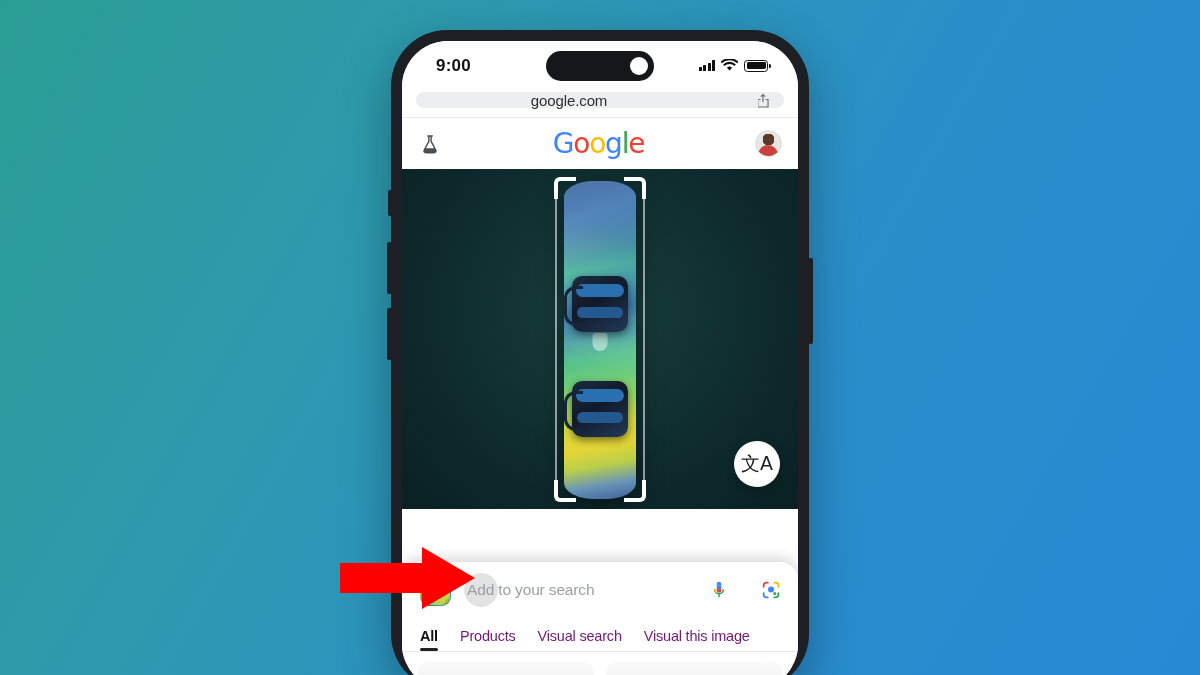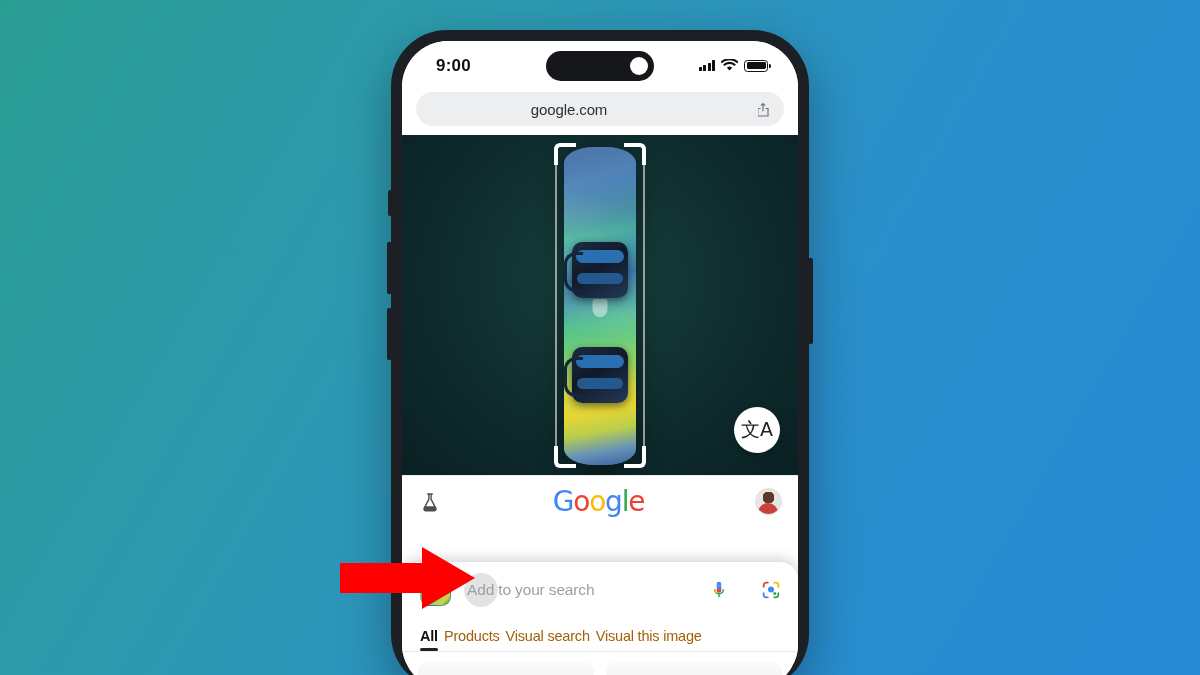--- a/index.html
+++ b/index.html
@@ -47,21 +47,21 @@
   .bars i:nth-child(3){height:8.5px}.bars i:nth-child(4){height:11px}
   .batt { width:24px; height:12px; border:1.6px solid #111; border-radius:3.4px;
           padding:1.5px; position:relative; }
   .batt::after{content:"";position:absolute;right:-3.5px;top:3.4px;width:2px;height:4px;
                background:#111;border-radius:0 1.5px 1.5px 0;}
   .batt span{display:block;height:100%;background:#111;border-radius:1.4px;width:100%;}
 
   
   #urlbar-wrap { background:#fff; padding:2px 14px 9px; }
   #urlbar {
-    height:34px; background:#eceef0; border-radius:17px;
+    height:16px; background:#eceef0; border-radius:17px;
     display:flex; align-items:center; position:relative; padding:0 12px;gap:44px;
   }
   #url-text { flex:1; text-align:center; font-size:15px; color:#2e2f31; letter-spacing:-.1px; }
   #share-icon { width:18px; height:18px; flex:0 0 18px; }
 
   
   #gheader {
     background:#fff; height:52px; border-top:1px solid #ececec;
     display:flex; align-items:center; justify-content:space-between; padding:0 16px;
   }
@@ -158,24 +158,24 @@
   #pill{
     position:absolute; left:-3px; top:50%; transform:translateY(-50%);
     width:34px; height:34px; border-radius:50%; background:#e3e3e3;
   }
   #query-text{ position:relative; font-size:15.5px; color:#9c9fa3; letter-spacing:-.15px;
                white-space:nowrap; }
   #mic-btn, #lens-btn { width:22px; height:22px; flex:0 0 22px; }
   #lens-btn { margin-left:14px; margin-right:2px; }
 
   #tabs{
-    display:flex; align-items:flex-end; gap:6px; padding:0 0 0 18px;
+    display:flex; align-items:flex-end; gap:22px; padding:0 0 0 18px;
     height:34px; border-bottom:1px solid #e8e8e8; font-size:14.5px;
   }
-  .tab{ color:#a16207; padding-bottom:7px; white-space:nowrap; letter-spacing:-.2px; }
+  .tab{ color:#701a75; padding-bottom:7px; white-space:nowrap; letter-spacing:-.2px; }
   .tab.active{ color:#111; font-weight:600; position:relative; }
   .tab.active::after{
     content:""; position:absolute; left:0; right:0; bottom:0; height:3px;
     background:#202124; border-radius:2px;
   }
   #cards{ display:flex; gap:12px; padding:10px 16px 0; }
   .card{ flex:1; height:28px; border-radius:10px;
          background:linear-gradient(180deg,#fafafa,#f1f1f1); }
 
   
@@ -218,47 +218,47 @@
     <div id="urlbar-wrap">
       <div id="urlbar">
         <div id="url-text">google.com</div>
         <svg id="share-icon" viewBox="0 0 24 24">
           <path d="M12 3.5 8.6 7l1.1 1.1L11.2 6.6V15h1.6V6.6l1.5 1.5L15.4 7z" fill="#6e7276"></path>
           <path d="M5.6 10.5h3v1.6h-2.5v8.4h11.8v-8.4h-2.5v-1.6h4.1V22H5.6z" fill="#6e7276"></path>
         </svg>
       </div>
     </div>
 
+    <div id="gheader">
+      <svg width="24" height="24" viewBox="0 0 24 24">
+        <path d="M9.2 3.2h5.6v1.5h-1v4.4l4.6 8.6c.9 1.7-.3 3.7-2.2 3.7H7.8c-1.9 0-3.1-2-2.2-3.7l4.6-8.6V4.7h-1zm2.4 1.5v4.8L8 16.2h8L12.4 9.5V4.7z" fill="#4a4f54"></path>
+      </svg>
+      <div id="glogo">
+        <b style="color:#4285F4">G</b><b style="color:#EA4335">o</b><b style="color:#FBBC05">o</b><b style="color:#4285F4">g</b><b style="color:#34A853">l</b><b style="color:#EA4335">e</b>
+      </div>
+      <div id="avatar"></div>
+    </div>
+
     <div id="viewport">
       <div id="board">
         <div id="logo-patch"></div>
         <div class="binding" id="bind1"></div>
         <div class="binding" id="bind2"></div>
       </div>
       <div id="crop-box">
         <div class="crop tl"></div>
         <div class="crop tr"></div>
         <div class="crop bl"></div>
         <div class="crop br"></div>
         <div class="edge-l"></div>
         <div class="edge-r"></div>
       </div>
       <div id="translate-btn">
         <span style="font-size:19px;color:#202124;font-family:'DejaVu Sans',sans-serif;">文A</span>
       </div>
-    </div>
-
-    <div id="gheader">
-      <svg width="24" height="24" viewBox="0 0 24 24">
-        <path d="M9.2 3.2h5.6v1.5h-1v4.4l4.6 8.6c.9 1.7-.3 3.7-2.2 3.7H7.8c-1.9 0-3.1-2-2.2-3.7l4.6-8.6V4.7h-1zm2.4 1.5v4.8L8 16.2h8L12.4 9.5V4.7z" fill="#4a4f54"></path>
-      </svg>
-      <div id="glogo">
-        <b style="color:#4285F4">G</b><b style="color:#EA4335">o</b><b style="color:#FBBC05">o</b><b style="color:#4285F4">g</b><b style="color:#34A853">l</b><b style="color:#EA4335">e</b>
-      </div>
-      <div id="avatar"></div>
     </div>
 
     <div id="sheet">
       <div id="searchrow">
         <div id="thumb"></div>
         <div id="query-wrap">
           <div id="pill"></div>
           <div id="query-text">Add to your search</div>
         </div>
         <svg id="mic-btn" viewBox="0 0 24 24">

